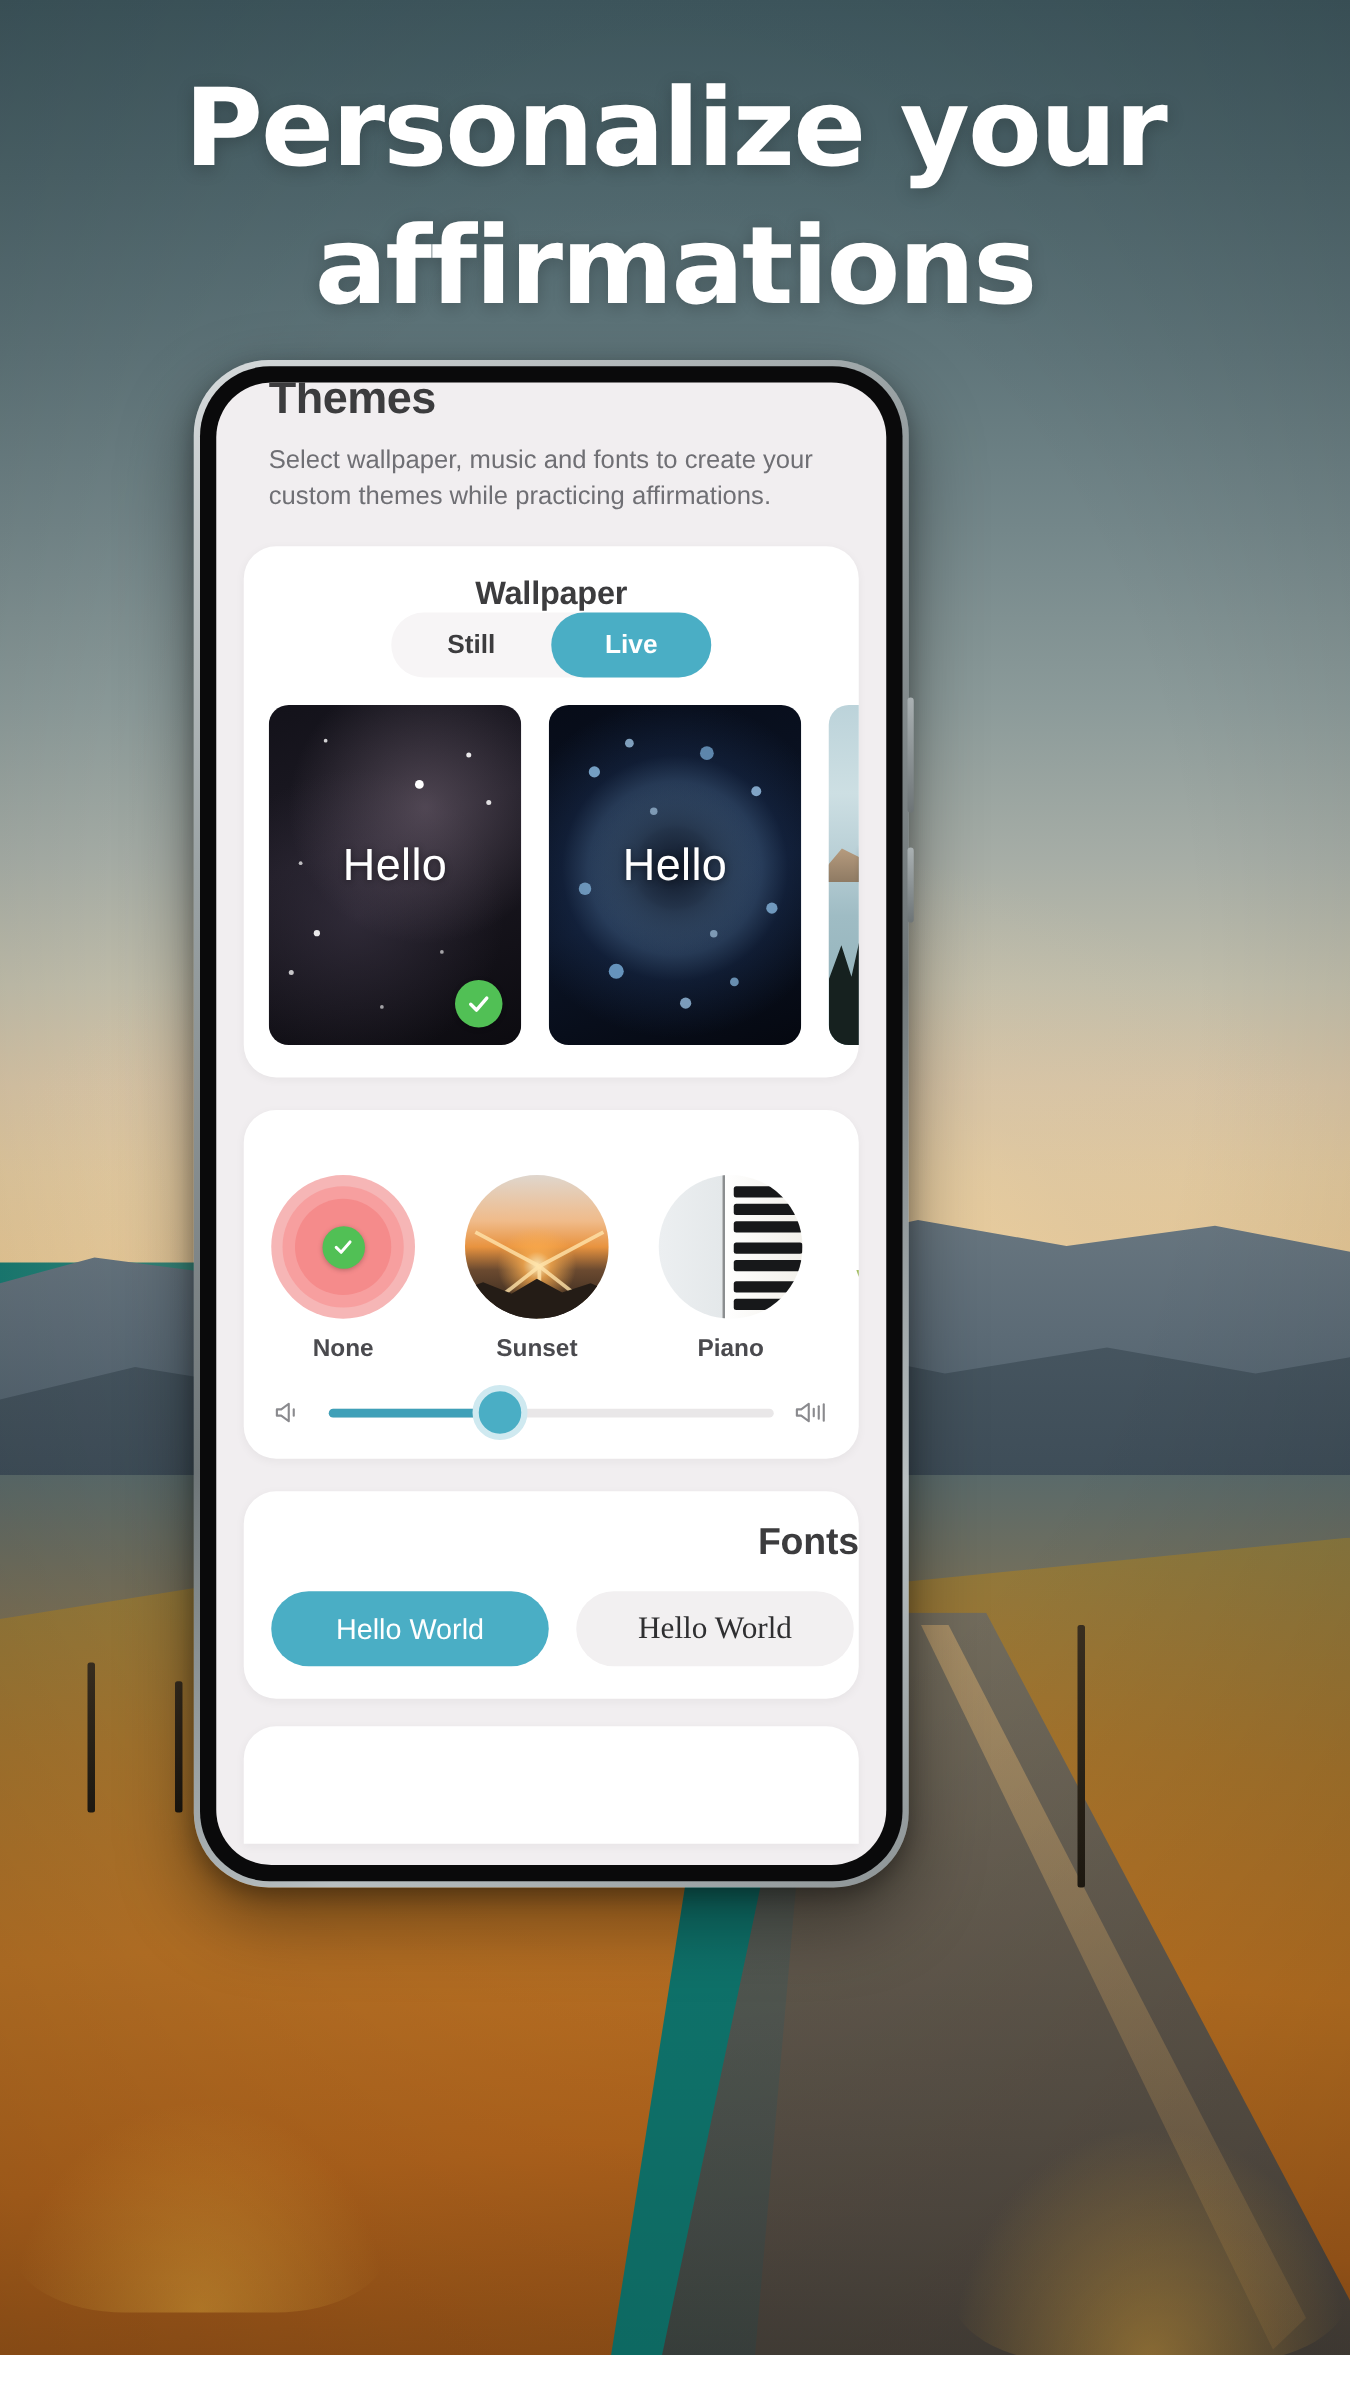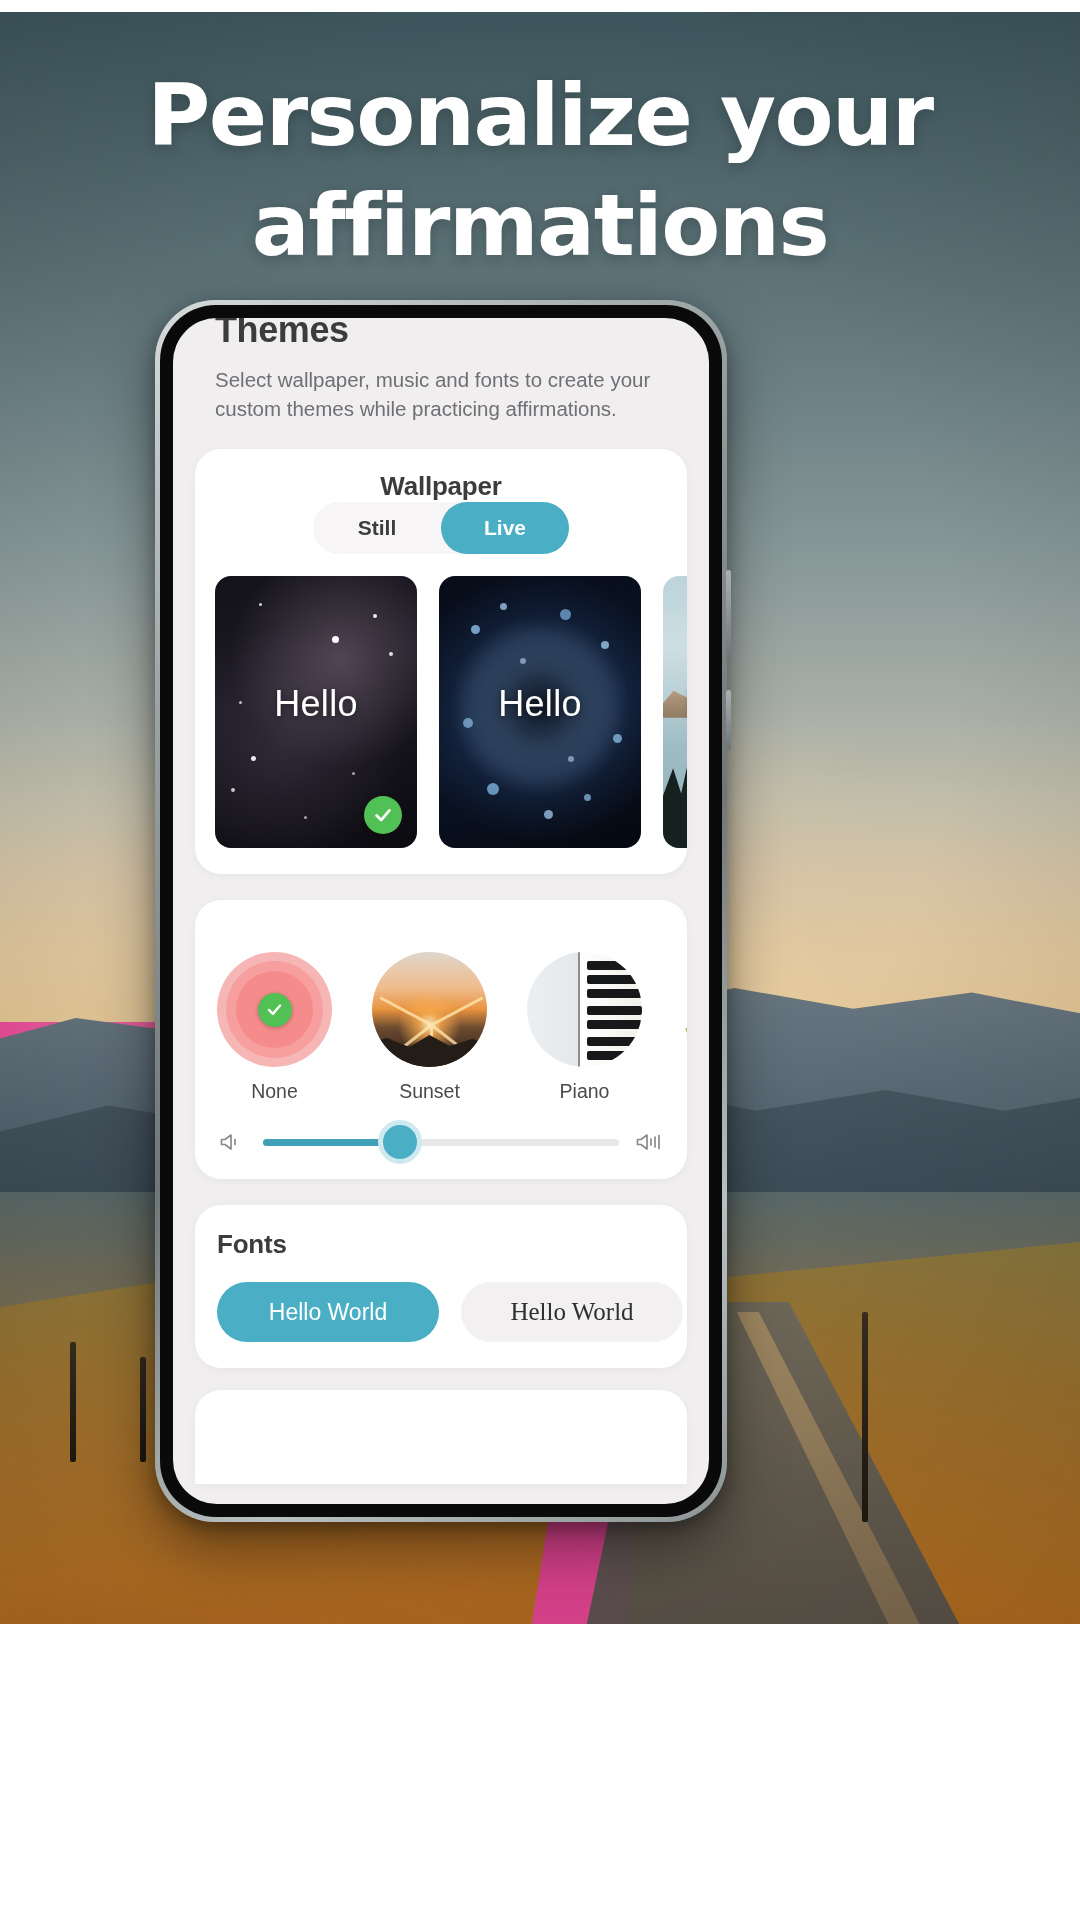--- a/index.html
+++ b/index.html
@@ -6,24 +6,23 @@
 
   html, body {
     width: 1080px; height: 1920px;
     overflow: hidden;
     font-family: "Liberation Sans", sans-serif;
   }
 
   
   .scene {
     position: relative;
-    width: 1080px; height: 1612px;
+    width: 1080px; height: 1884px;
     overflow: hidden;
-    background: #ec4899;
-    margin-top: 12px;
+    background: #0f766e;
   }
   .bg-sky {
     position: absolute; left: 0; top: 0; width: 1080px; height: 1010px;
     background:
       linear-gradient(180deg,
         #3f585f 0%,
         #4e666c 14%,
         #5f757a 28%,
         #74878a 42%,
         #8c9b9a 56%,
@@ -326,21 +325,21 @@
     background:
       radial-gradient(circle at 58% 18%, rgba(245,250,255,0.85) 0%, rgba(190,215,230,0.3) 22%, rgba(40,60,60,0) 48%),
       linear-gradient(180deg,#5c6f79 0%, #48five 0%, #415a58 40%, #5d7a3c 72%, #3d5226 100%);
   }
   .mu-relax .floor {
     position: absolute; left: 0; right: 0; bottom: 0; height: 34%;
     background: linear-gradient(180deg, rgba(150,180,70,0.85), rgba(60,82,38,0.95));
   }
   .mu-label {
     margin-top: 13px;
-    font-size: 19.5px; color: #4a4a4e; font-weight: 400;
+    font-size: 19.5px; color: #4a4a4e; font-weight: 700;
   }
 
   .slider-row {
     display: flex; align-items: center; gap: 16px;
     padding: 0 22px;
     margin-top: 24px;
   }
   .vol-ic { width: 30px; height: 30px; flex: 0 0 auto; }
   .track {
     position: relative;
@@ -357,21 +356,21 @@
     width: 34px; height: 34px; margin-left: -17px;
     transform: translateY(-50%);
     border-radius: 50%;
     background: #4aaec5;
     border: 5px solid #cfe9f0;
     box-sizing: content-box;
   }
 
   
   .ft-card { padding: 24px 0 26px 0; overflow: hidden; }
-  .ft-title { font-size: 26px; font-weight: 700; color: #3c3c3e; padding-left: 22px; letter-spacing: -0.2px; }
+  .ft-title { font-size: 30px; font-weight: 700; color: #3c3c3e; padding-left: 10px; letter-spacing: -0.2px; text-align: right; }
   .ft-row {
     display: flex; gap: 22px;
     margin-top: 22px;
     padding-left: 22px;
   }
   .ft-pill {
     flex: 0 0 auto;
     height: 60px; min-width: 222px;
     border-radius: 30px;
     background: #f2f0f1;

